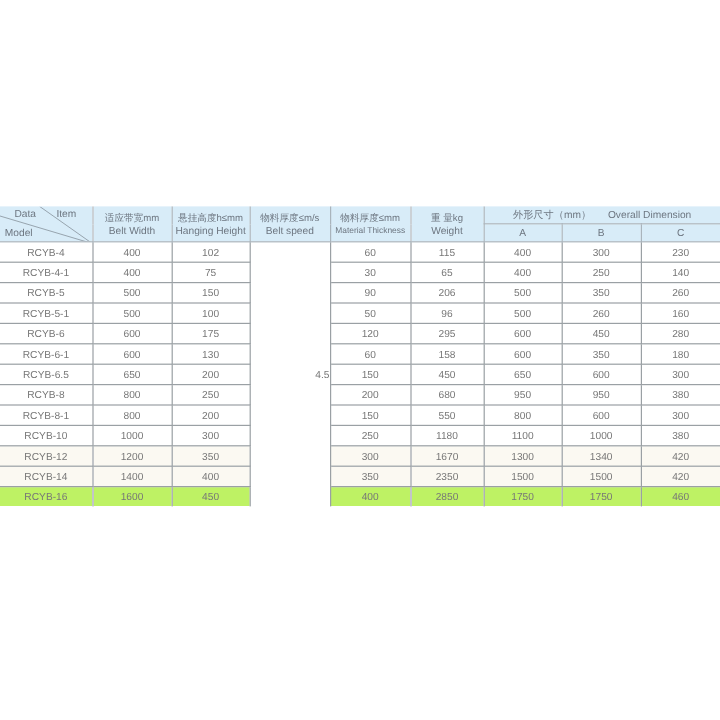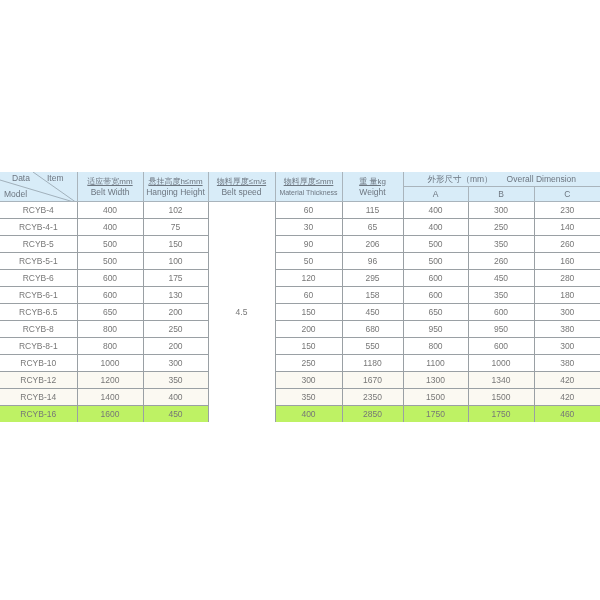--- a/index.html
+++ b/index.html
@@ -6,27 +6,27 @@
   body { width: 600px; height: 600px; position: relative; overflow: hidden;
          font-family: "Liberation Sans", "DejaVu Sans", sans-serif; color: #6a6a6a; }
   .wrap { position: absolute; left: 0; top: 172px; width: 548px; }
   table { border-collapse: collapse; width: 600px; table-layout: fixed; }
   th, td { text-align: center; vertical-align: middle; padding: 0; overflow: hidden; white-space: nowrap; }
   th { background: #d8ecf8; color: #6d7680; font-weight: normal; font-size: 8.5px; line-height: 11px;
        border-right: 1px solid #a9b4bc; border-bottom: 1px solid #a9b4bc; }
   th.h1 { height: 14px; }
   th.h2 { height: 14px; font-size: 8.5px; }
   th.small { font-size: 7px; margin-left: 32px; }
-  th .cn { display: block; font-size: 8px; text-decoration: underline; }
+  th .cn { display: block; font-size: 8px; }
   th .en { display: block; }
   td { font-size: 8.5px; height: 16px; border-right: 1px solid #9aa0a4; border-bottom: 1px solid #9aa0a4; color: #777; }
   td.last, th.last { border-right: none; }
   tr.alt td { background: #fbf9f2; }
   tr.highlight td { background: #bef264; border-bottom: none; }
-  td.speed { background: #ffffff !important; border-bottom: none; }
+  td.speed { background: #ffffff !important; border-bottom: none; text-align: right; }
   .diag-cell { position: relative; padding: 0; }
   .diag-cell svg { position: absolute; left: 0; top: 0; }
   .diag-data { position: absolute; left: 12px; top: 1px; font-size: 8.5px; }
   .diag-item { position: absolute; left: 47px; top: 1px; font-size: 8.5px; }
   .diag-model { position: absolute; left: 4px; top: 17px; font-size: 8.5px; text-align: right; }
   .od-cn { font-size: 8.5px; }
   .od-en { margin-left: 14px; }
 </style>
 </head>
 <body>

